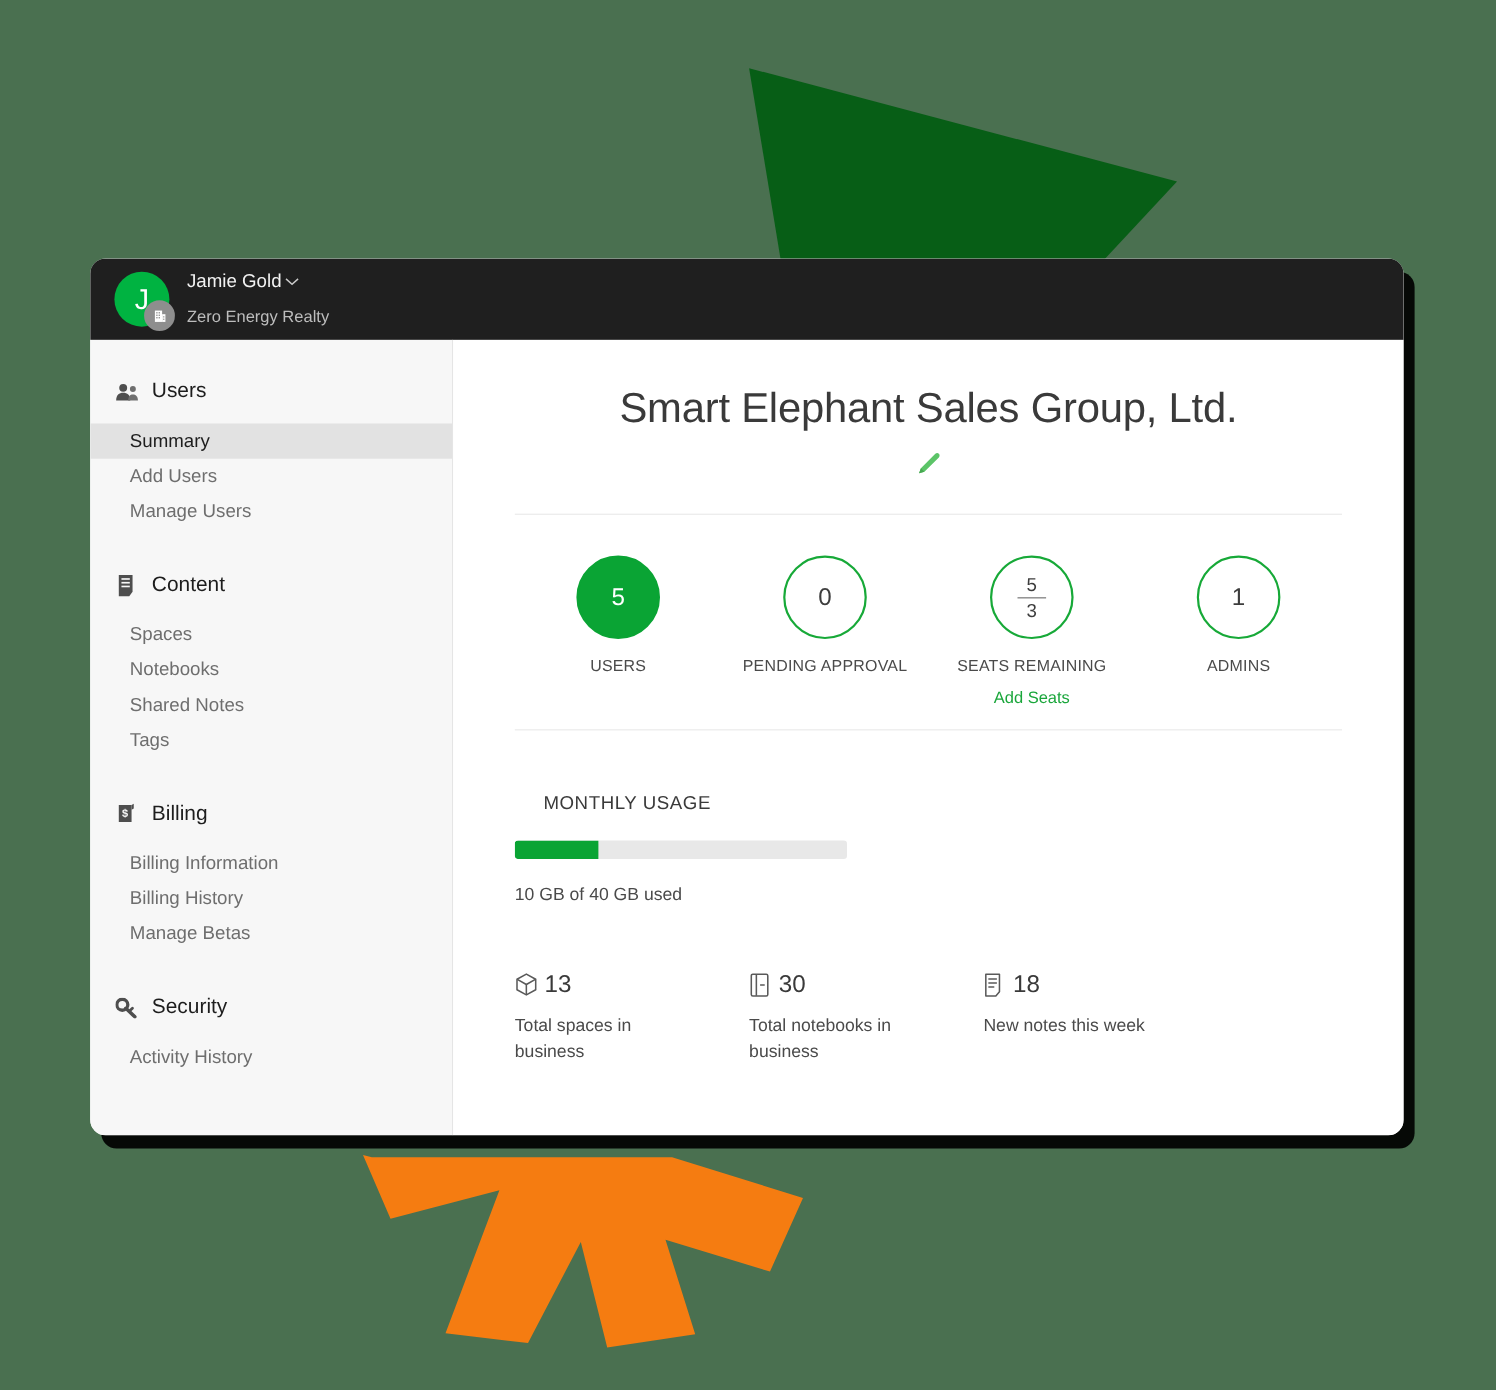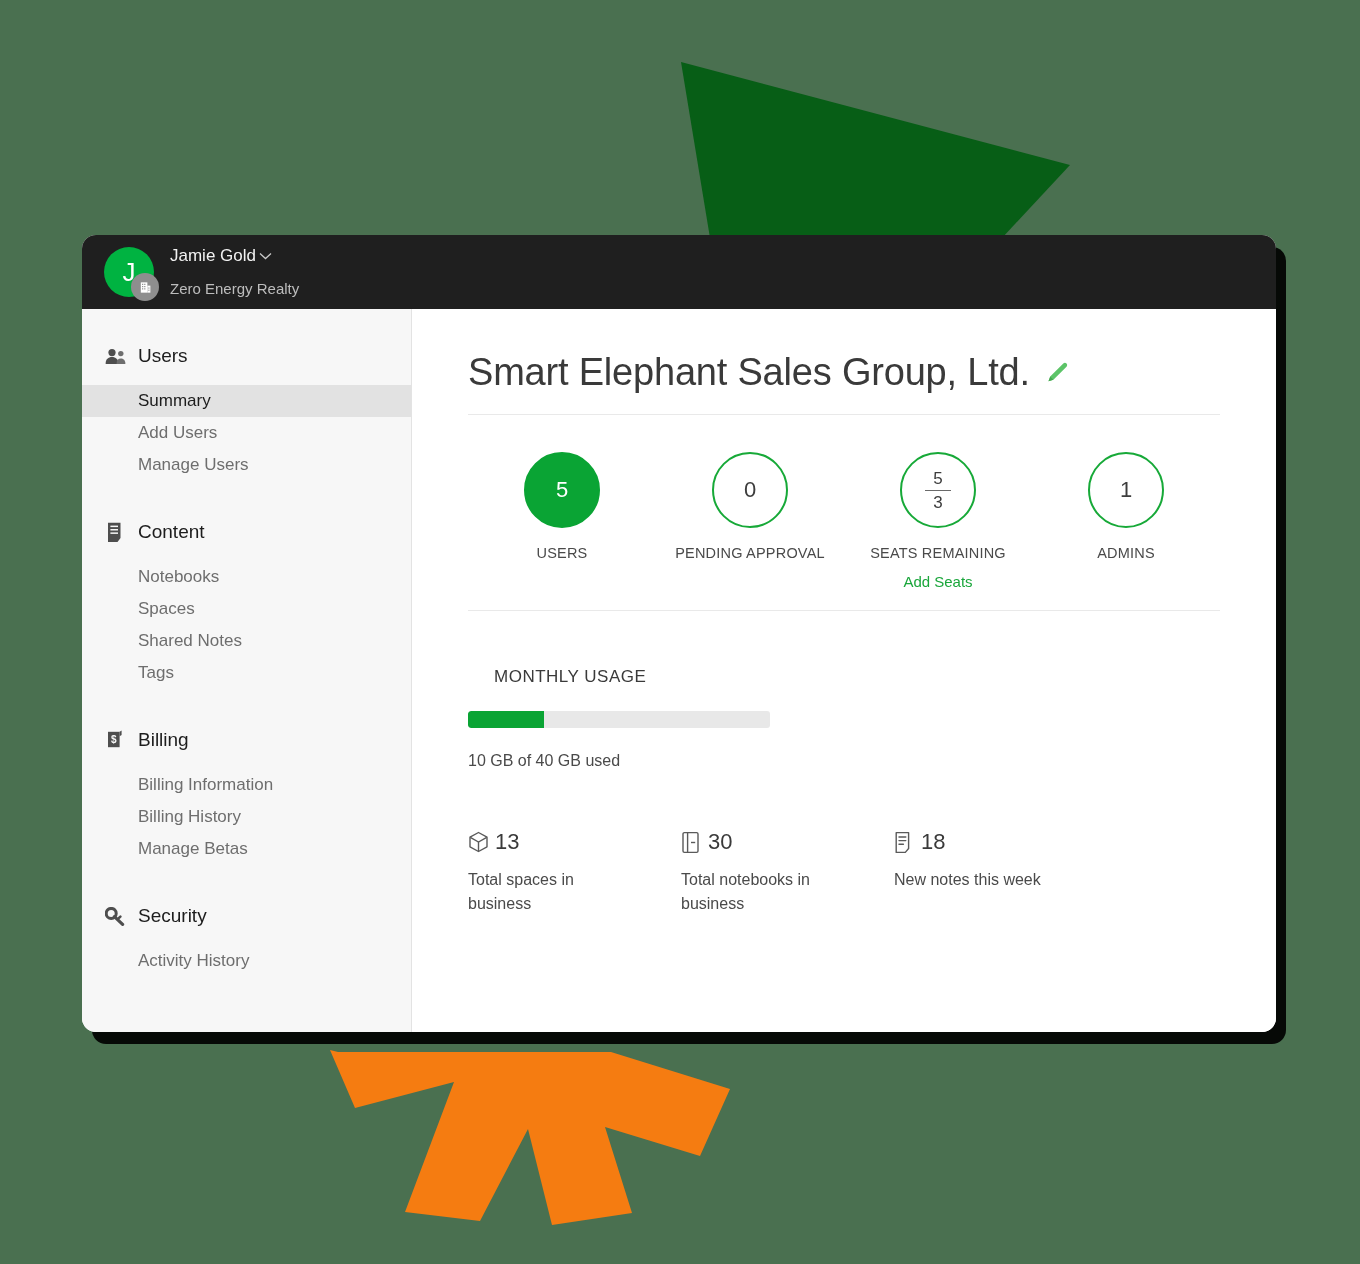--- a/index.html
+++ b/index.html
@@ -115,43 +115,44 @@
   }
   .nav-section-header .sec-icon {
     width: 22px; height: 22px;
     display: flex; align-items: center; justify-content: center;
     flex: 0 0 auto;
   }
   .nav-item {
     height: 32px;
     display: flex;
     align-items: center;
-    padding-left: 56px;
+    padding-left: 36px;
     font-size: 17px;
     color: #6e6e6e;
   }
   .nav-item.active {
     background: #e2e2e2;
     color: #1d1d1d;
   }
   .nav-gap { height: 34px; }
 
   
   .main {
     flex: 1 1 auto;
     background: #ffffff;
     padding: 42px 56px 0 56px;
     overflow: hidden;
   }
   .page-title-row {
     display: flex;
     align-items: center;
     gap: 14px;
-    padding-bottom: 20px;
+    padding-bottom: 32px;
     border-bottom: 1px solid #e9e9e9;
+    flex-direction: column;
   }
   .page-title {
     font-size: 38px;
     font-weight: normal;
     color: #3a3a3a;
     letter-spacing: -0.2px;
   }
   .edit-pencil { display: block; }
 
   
@@ -325,24 +326,24 @@
           <svg width="17" height="21" viewBox="0 0 17 21" aria-hidden="true">
             <path d="M1 0.8 H13.5 V16 L10.5 20 H1 Z" fill="#4e4e4e"></path>
             <rect x="3.4" y="3.6" width="7.6" height="1.5" fill="#f7f7f7"></rect>
             <rect x="3.4" y="7" width="7.6" height="1.5" fill="#f7f7f7"></rect>
             <rect x="3.4" y="10.4" width="7.6" height="1.5" fill="#f7f7f7"></rect>
           </svg>
         </span>
         <span class="sec-label">Content</span>
       </div>
       <div class="nav-item">
+          <span>Spaces</span>
+        </div>
+      <div class="nav-item">
           <span>Notebooks</span>
-        </div>
-      <div class="nav-item">
-          <span>Spaces</span>
         </div>
       <div class="nav-item">
           <span>Shared Notes</span>
         </div>
       <div class="nav-item">
           <span>Tags</span>
         </div>
 
       <div class="nav-gap"></div>
 

